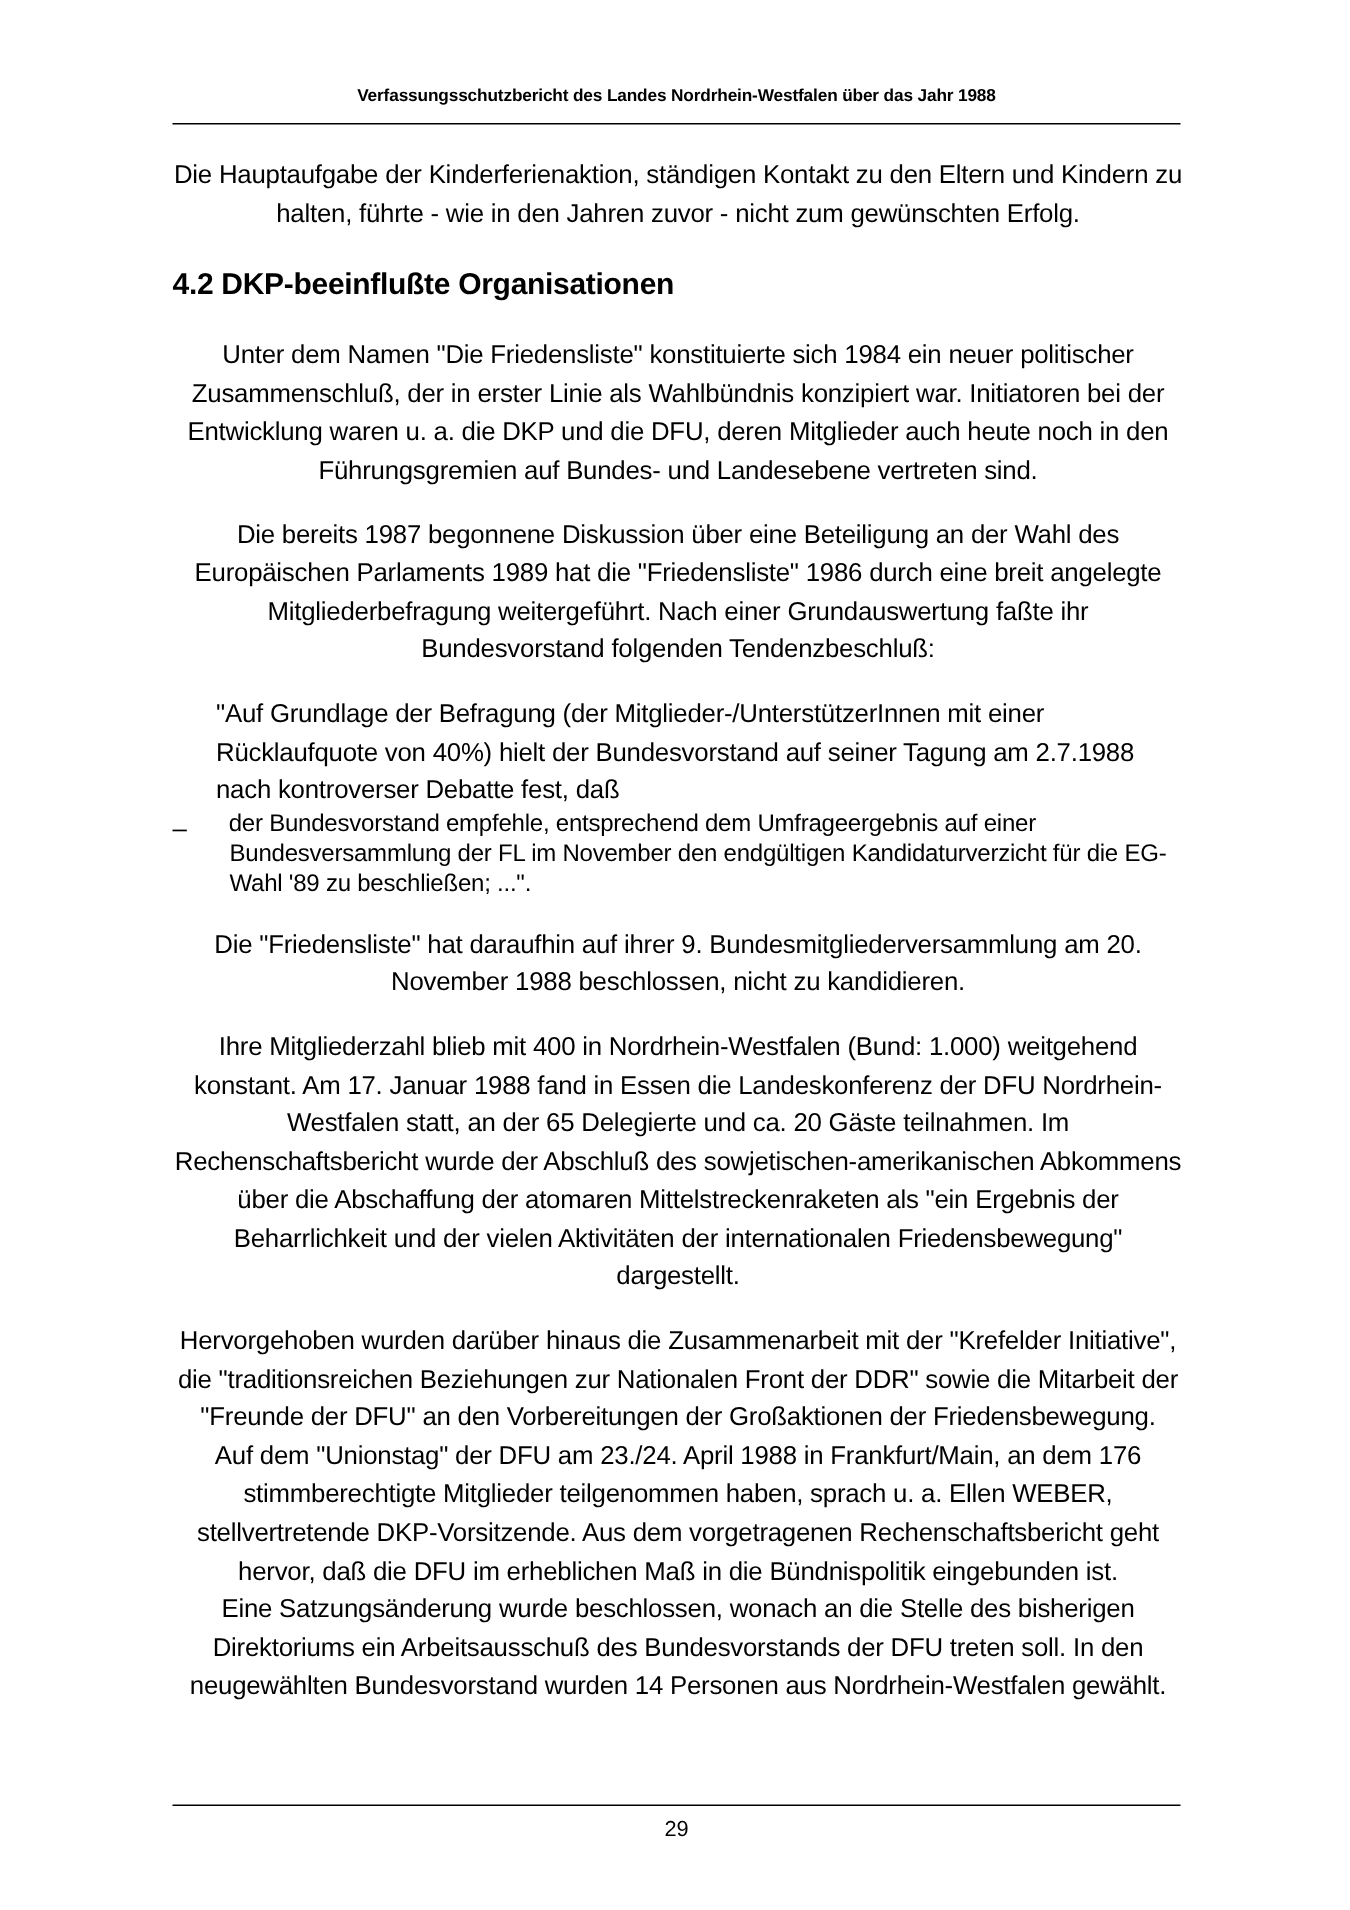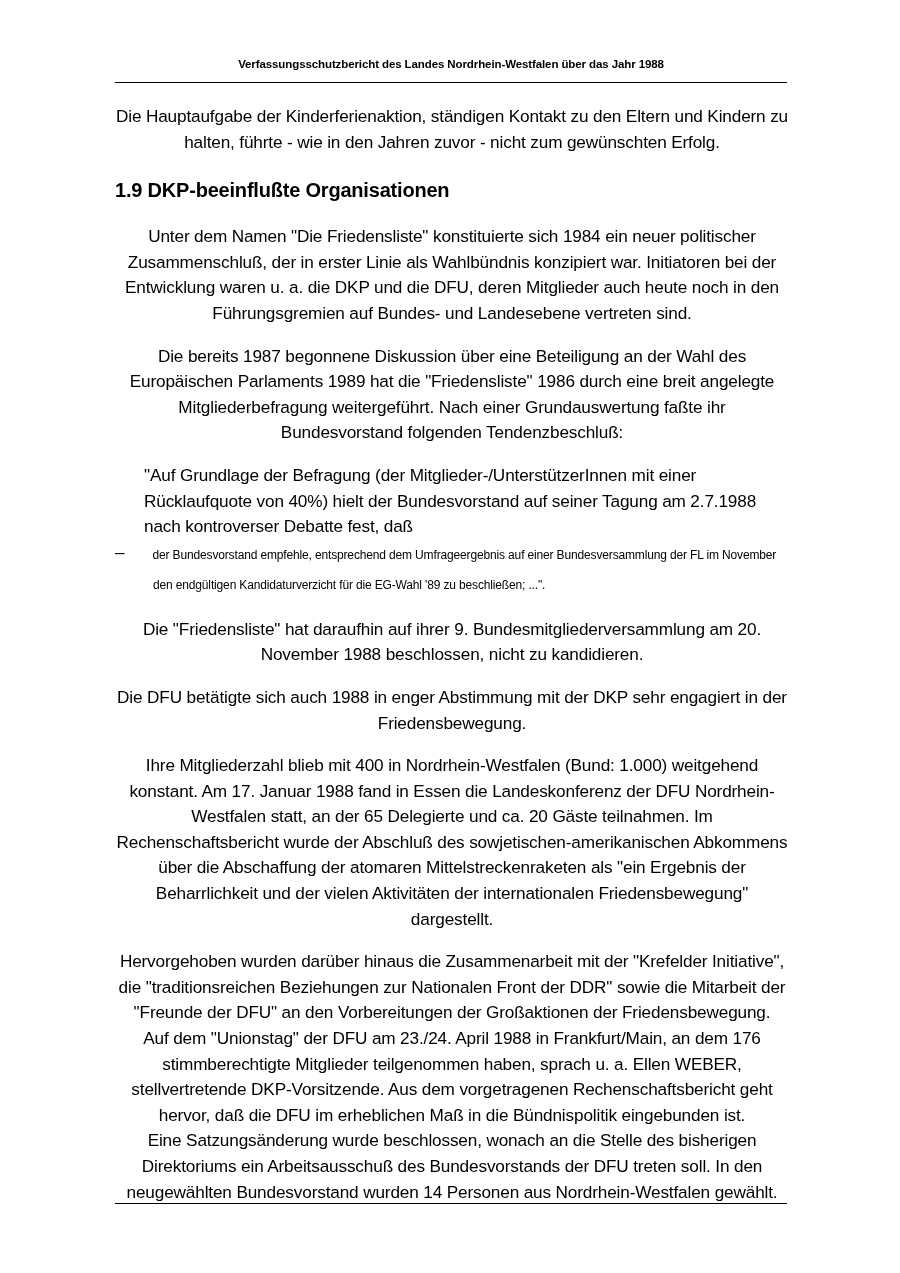--- a/index.html
+++ b/index.html
@@ -81,22 +81,22 @@
     margin: 0 0 17px 0;
   }
   .bullet-dash {
     width: 29px;
     flex: 0 0 29px;
     font-size: 17.2px;
     line-height: 25.6px;
   }
   .bullet-text {
     flex: 1;
-    font-size: 12px;
-    line-height: 30px;
+    font-size: 16px;
+    line-height: 20px;
     letter-spacing: -0.15px;
     padding-left: 9px;
     text-indent: -0.5px;
   }
   .footer-rule {
     position: absolute;
     left: 115px;
     top: 1203px;
     width: 672px;
     height: 1px;
@@ -116,44 +116,44 @@
 
 <div class="page">
 
   <div class="header">Verfassungsschutzbericht des Landes Nordrhein-Westfalen über das Jahr 1988</div>
   <div class="header-rule"></div>
 
   <div class="content">
 
     <p class="body-text">Die Hauptaufgabe der Kinderferienaktion, ständigen Kontakt zu den Eltern und Kindern zu halten, führte - wie in den Jahren zuvor - nicht zum gewünschten Erfolg.</p>
 
-    <h2 class="section">1.9 DKP-beeinflußte Organisationen</h2>
+    <h2 class="section">4.2 DKP-beeinflußte Organisationen</h2>
 
 
     <p class="body-text">Unter dem Namen "Die Friedensliste" konstituierte sich 1984 ein neuer politischer Zusammenschluß, der in erster Linie als Wahlbündnis konzipiert war. Initiatoren bei der Entwicklung waren u. a. die DKP und die DFU, deren Mitglieder auch heute noch in den Führungsgremien auf Bundes- und Landesebene vertreten sind.</p>
 
     <p class="body-text">Die bereits 1987 begonnene Diskussion über eine Beteiligung an der Wahl des Europäischen Parlaments 1989 hat die "Friedensliste" 1986 durch eine breit angelegte Mitgliederbefragung weitergeführt. Nach einer Grundauswertung faßte ihr Bundesvorstand folgenden Tendenzbeschluß:</p>
 
     <p class="quote">"Auf Grundlage der Befragung (der Mitglieder-/UnterstützerInnen mit einer Rücklaufquote von 40%) hielt der Bundesvorstand auf seiner Tagung am 2.7.1988 nach kontroverser Debatte fest, daß</p>
 
     <div class="bullet-row">
       <div class="bullet-dash">–</div>
       <div class="bullet-text">der Bundesvorstand empfehle, entsprechend dem Umfrageergebnis auf einer Bundesversammlung der FL im November den endgültigen Kandidaturverzicht für die EG-Wahl '89 zu beschließen; ...".</div>
     </div>
 
     <p class="body-text">Die "Friedensliste" hat daraufhin auf ihrer 9. Bundesmitgliederversammlung am 20. November 1988 beschlossen, nicht zu kandidieren.</p>
 
 
-    <p class="body-text">Die DFU betätigte sich auch 1988 in enger Abstimmung mit der DKP sehr engagiert in der Friedensbewegung.</p>
 
     <p class="body-text">Ihre Mitgliederzahl blieb mit 400 in Nordrhein-Westfalen (Bund: 1.000) weitgehend konstant. Am 17. Januar 1988 fand in Essen die Landeskonferenz der DFU Nordrhein-Westfalen statt, an der 65 Delegierte und ca. 20 Gäste teilnahmen. Im Rechenschaftsbericht wurde der Abschluß des sowjetischen-amerikanischen Abkommens über die Abschaffung der atomaren Mittelstreckenraketen als "ein Ergebnis der Beharrlichkeit und der vielen Aktivitäten der internationalen Friedensbewegung" dargestellt.</p>
 
     <p class="body-text tight">Hervorgehoben wurden darüber hinaus die Zusammenarbeit mit der "Krefelder Initiative", die "traditionsreichen Beziehungen zur Nationalen Front der DDR" sowie die Mitarbeit der "Freunde der DFU" an den Vorbereitungen der Großaktionen der Friedensbewegung.</p>
 
     <p class="body-text tight">Auf dem "Unionstag" der DFU am 23./24. April 1988 in Frankfurt/Main, an dem 176 stimmberechtigte Mitglieder teilgenommen haben, sprach u. a. Ellen WEBER, stellvertretende DKP-Vorsitzende. Aus dem vorgetragenen Rechenschaftsbericht geht hervor, daß die DFU im erheblichen Maß in die Bündnispolitik eingebunden ist.</p>
 
     <p class="body-text">Eine Satzungsänderung wurde beschlossen, wonach an die Stelle des bisherigen Direktoriums ein Arbeitsausschuß des Bundesvorstands der DFU treten soll. In den neugewählten Bundesvorstand wurden 14 Personen aus Nordrhein-Westfalen gewählt.</p>
 
   </div>
 
   <div class="footer-rule"></div>
+  <div class="page-number">29</div>
 
 </div>
 
 </body></html>

